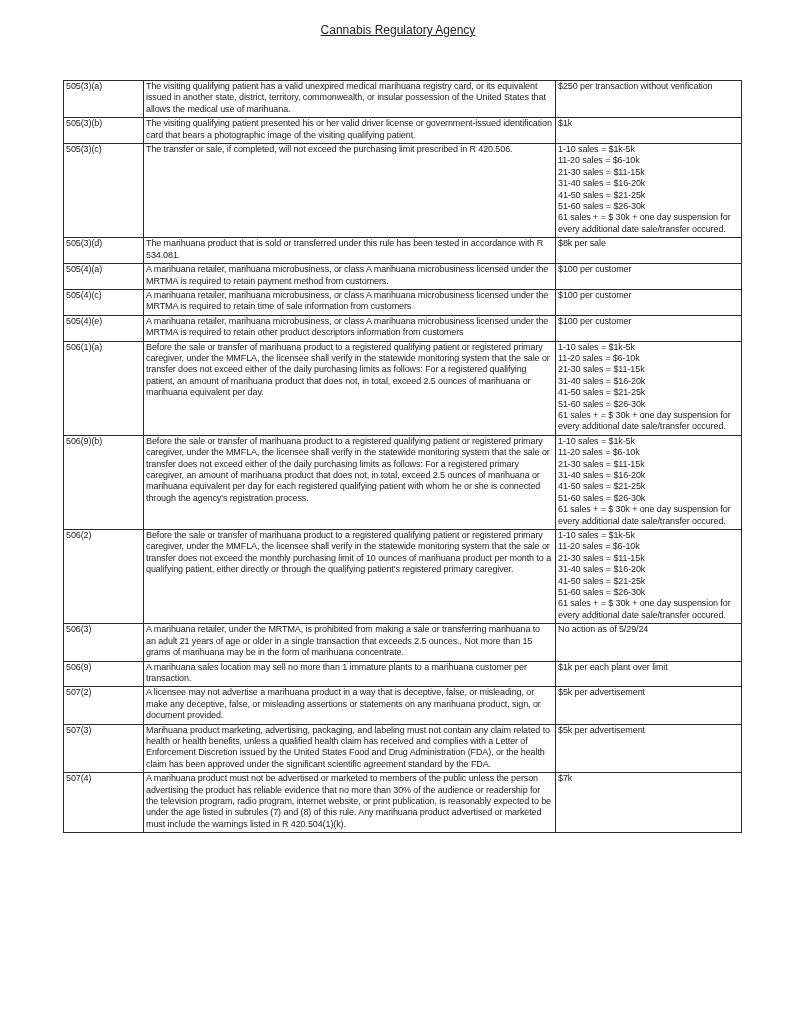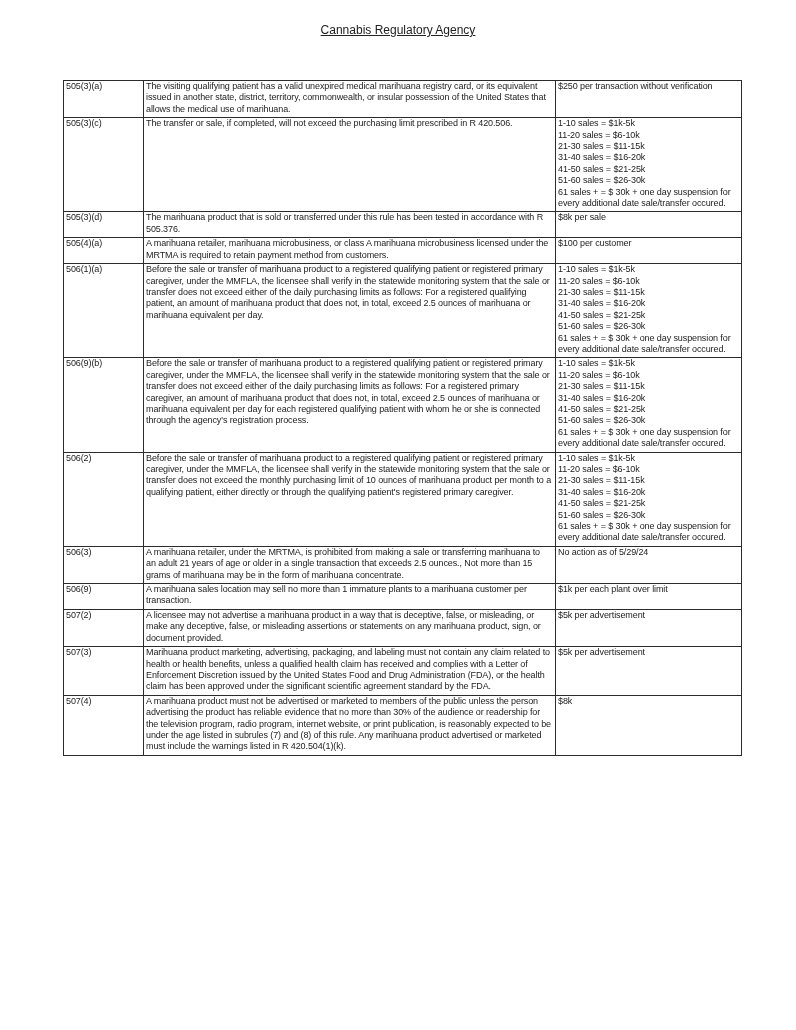--- a/index.html
+++ b/index.html
@@ -62,40 +62,55 @@
     <col class="c-desc">
     <col class="c-pen">
   </colgroup>
   <tbody id="rules-body">
       <tr>
         <td>505(3)(a)</td>
         <td>The visiting qualifying patient has a valid unexpired medical marihuana registry card, or its equivalent issued in another state, district, territory, commonwealth, or insular possession of the United States that allows the medical use of marihuana.</td>
         <td>$250 per transaction without verification</td>
       </tr>
       <tr>
+        <td>505(3)(b)</td>
+        <td>The visiting qualifying patient presented his or her valid driver license or government-issued identification card that bears a photographic image of the visiting qualifying patient.</td>
+        <td>$1k</td>
+      </tr>
+      <tr>
         <td>505(3)(c)</td>
         <td>The transfer or sale, if completed, will not exceed the purchasing limit prescribed in R 420.506.</td>
         <td>
           <div class="penalty-line">1-10 sales = $1k-5k</div>
           <div class="penalty-line">11-20 sales = $6-10k</div>
           <div class="penalty-line">21-30 sales = $11-15k</div>
           <div class="penalty-line">31-40 sales = $16-20k</div>
           <div class="penalty-line">41-50 sales = $21-25k</div>
           <div class="penalty-line">51-60 sales = $26-30k</div>
           <div class="penalty-line">61 sales + = $ 30k + one day suspension for every additional date sale/transfer occured.</div>
         </td>
       </tr>
       <tr>
         <td>505(3)(d)</td>
-        <td>The marihuana product that is sold or transferred under this rule has been tested in accordance with R 505.376.</td>
+        <td>The marihuana product that is sold or transferred under this rule has been tested in accordance with R 534.081.</td>
         <td>$8k per sale</td>
       </tr>
       <tr>
         <td>505(4)(a)</td>
         <td>A marihuana retailer, marihuana microbusiness, or class A marihuana microbusiness licensed under the MRTMA is required to retain payment method from customers.</td>
+        <td>$100 per customer</td>
+      </tr>
+      <tr>
+        <td>505(4)(c)</td>
+        <td>A marihuana retailer, marihuana microbusiness, or class A marihuana microbusiness licensed under the MRTMA is required to retain time of sale information from customers</td>
+        <td>$100 per customer</td>
+      </tr>
+      <tr>
+        <td>505(4)(e)</td>
+        <td>A marihuana retailer, marihuana microbusiness, or class A marihuana microbusiness licensed under the MRTMA is required to retain other product descriptors information from customers</td>
         <td>$100 per customer</td>
       </tr>
       <tr>
         <td>506(1)(a)</td>
         <td>Before the sale or transfer of marihuana product to a registered qualifying patient or registered primary caregiver, under the MMFLA, the licensee shall verify in the statewide monitoring system that the sale or transfer does not exceed either of the daily purchasing limits as follows: For a registered qualifying patient, an amount of marihuana product that does not, in total, exceed 2.5 ounces of marihuana or marihuana equivalent per day.</td>
         <td>
           <div class="penalty-line">1-10 sales = $1k-5k</div>
           <div class="penalty-line">11-20 sales = $6-10k</div>
           <div class="penalty-line">21-30 sales = $11-15k</div>
           <div class="penalty-line">31-40 sales = $16-20k</div>
@@ -146,16 +161,16 @@
         <td>$5k per advertisement</td>
       </tr>
       <tr>
         <td>507(3)</td>
         <td>Marihuana product marketing, advertising, packaging, and labeling must not contain any claim related to health or health benefits, unless a qualified health claim has received and complies with a Letter of Enforcement Discretion issued by the United States Food and Drug Administration (FDA), or the health claim has been approved under the significant scientific agreement standard by the FDA.</td>
         <td>$5k per advertisement</td>
       </tr>
       <tr>
         <td>507(4)</td>
         <td>A marihuana product must not be advertised or marketed to members of the public unless the person advertising the product has reliable evidence that no more than 30% of the audience or readership for the television program, radio program, internet website, or print publication, is reasonably expected to be under the age listed in subrules (7) and (8) of this rule. Any marihuana product advertised or marketed must include the warnings listed in R 420.504(1)(k).</td>
-        <td>$8k</td>
+        <td>$7k</td>
       </tr>
     </tbody>
 </table>
 
 </body></html>

